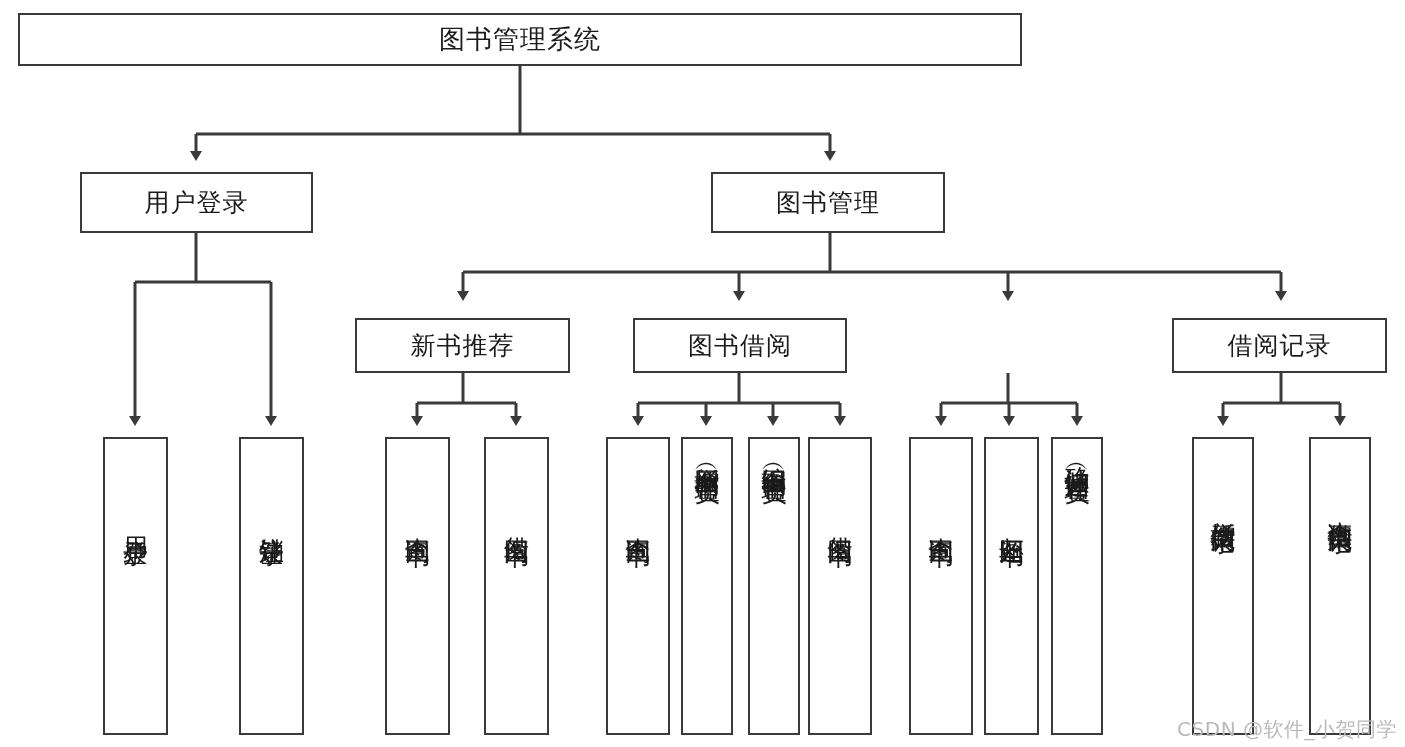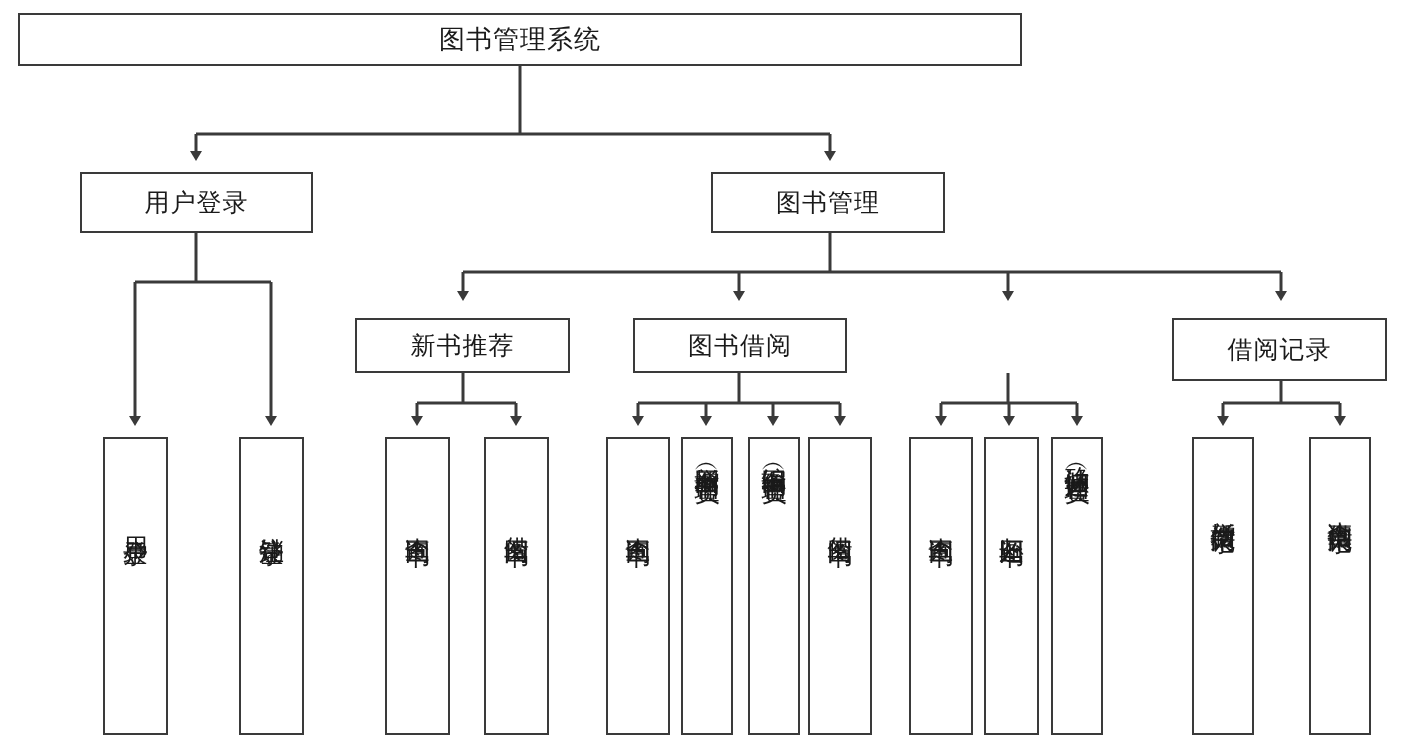--- a/index.html
+++ b/index.html
@@ -147,21 +147,21 @@
 
   <div class="node node-h" style="left:355px; top:318px; width:215px; height:55px;">
     <span>新书推荐</span>
   </div>
 
   <div class="node node-h" style="left:633px; top:318px; width:214px; height:55px;">
     <span>图书借阅</span>
   </div>
 
 
-  <div class="node node-h" style="left:1172px; top:318px; width:215px; height:63px;">
+  <div class="node node-h" style="left:1172px; top:318px; width:215px; height:55px;">
     <span>借阅记录</span>
   </div>
 
   <div class="node node-v" style="left:103px; top:437px; width:65px; height:298px;">
     <span class="vtext mid">用户登录</span>
   </div>
 
   <div class="node node-v" style="left:239px; top:437px; width:65px; height:298px;">
     <span class="vtext mid">注销登录</span>
   </div>
@@ -203,14 +203,15 @@
   </div>
 
   <div class="node node-v" style="left:1192px; top:437px; width:62px; height:298px;">
     <span class="vtext mid2">新增借阅记录</span>
   </div>
 
   <div class="node node-v" style="left:1309px; top:437px; width:62px; height:298px;">
     <span class="vtext mid2">查询借阅记录</span>
   </div>
 
+  <div class="watermark">CSDN @软件_小贺同学</div>
 
 </div>
 
 </body></html>

